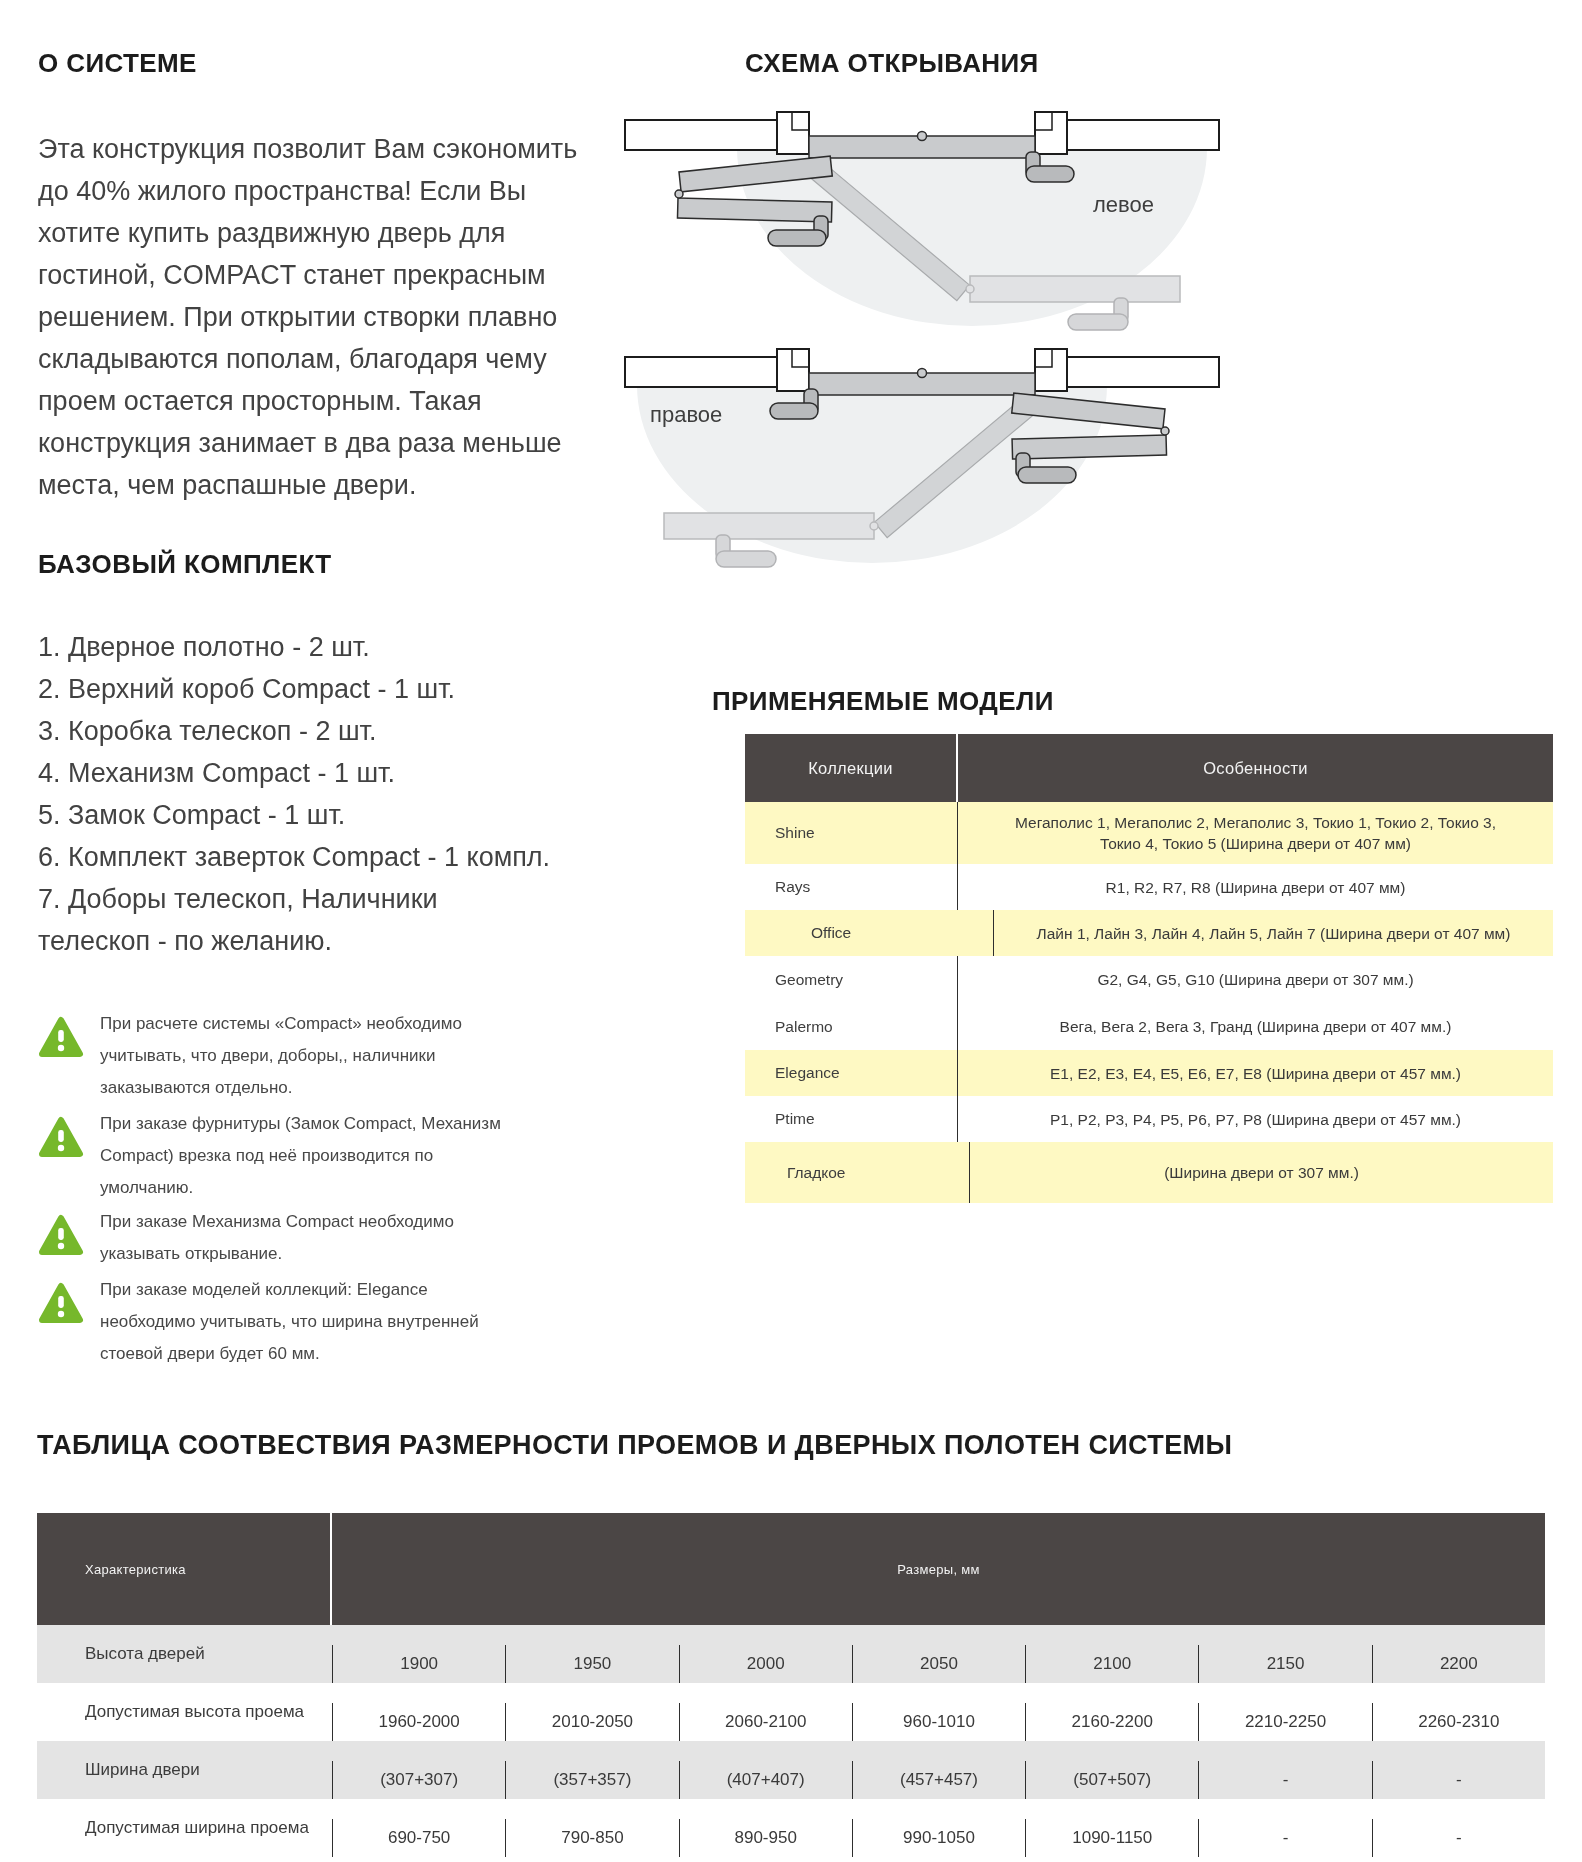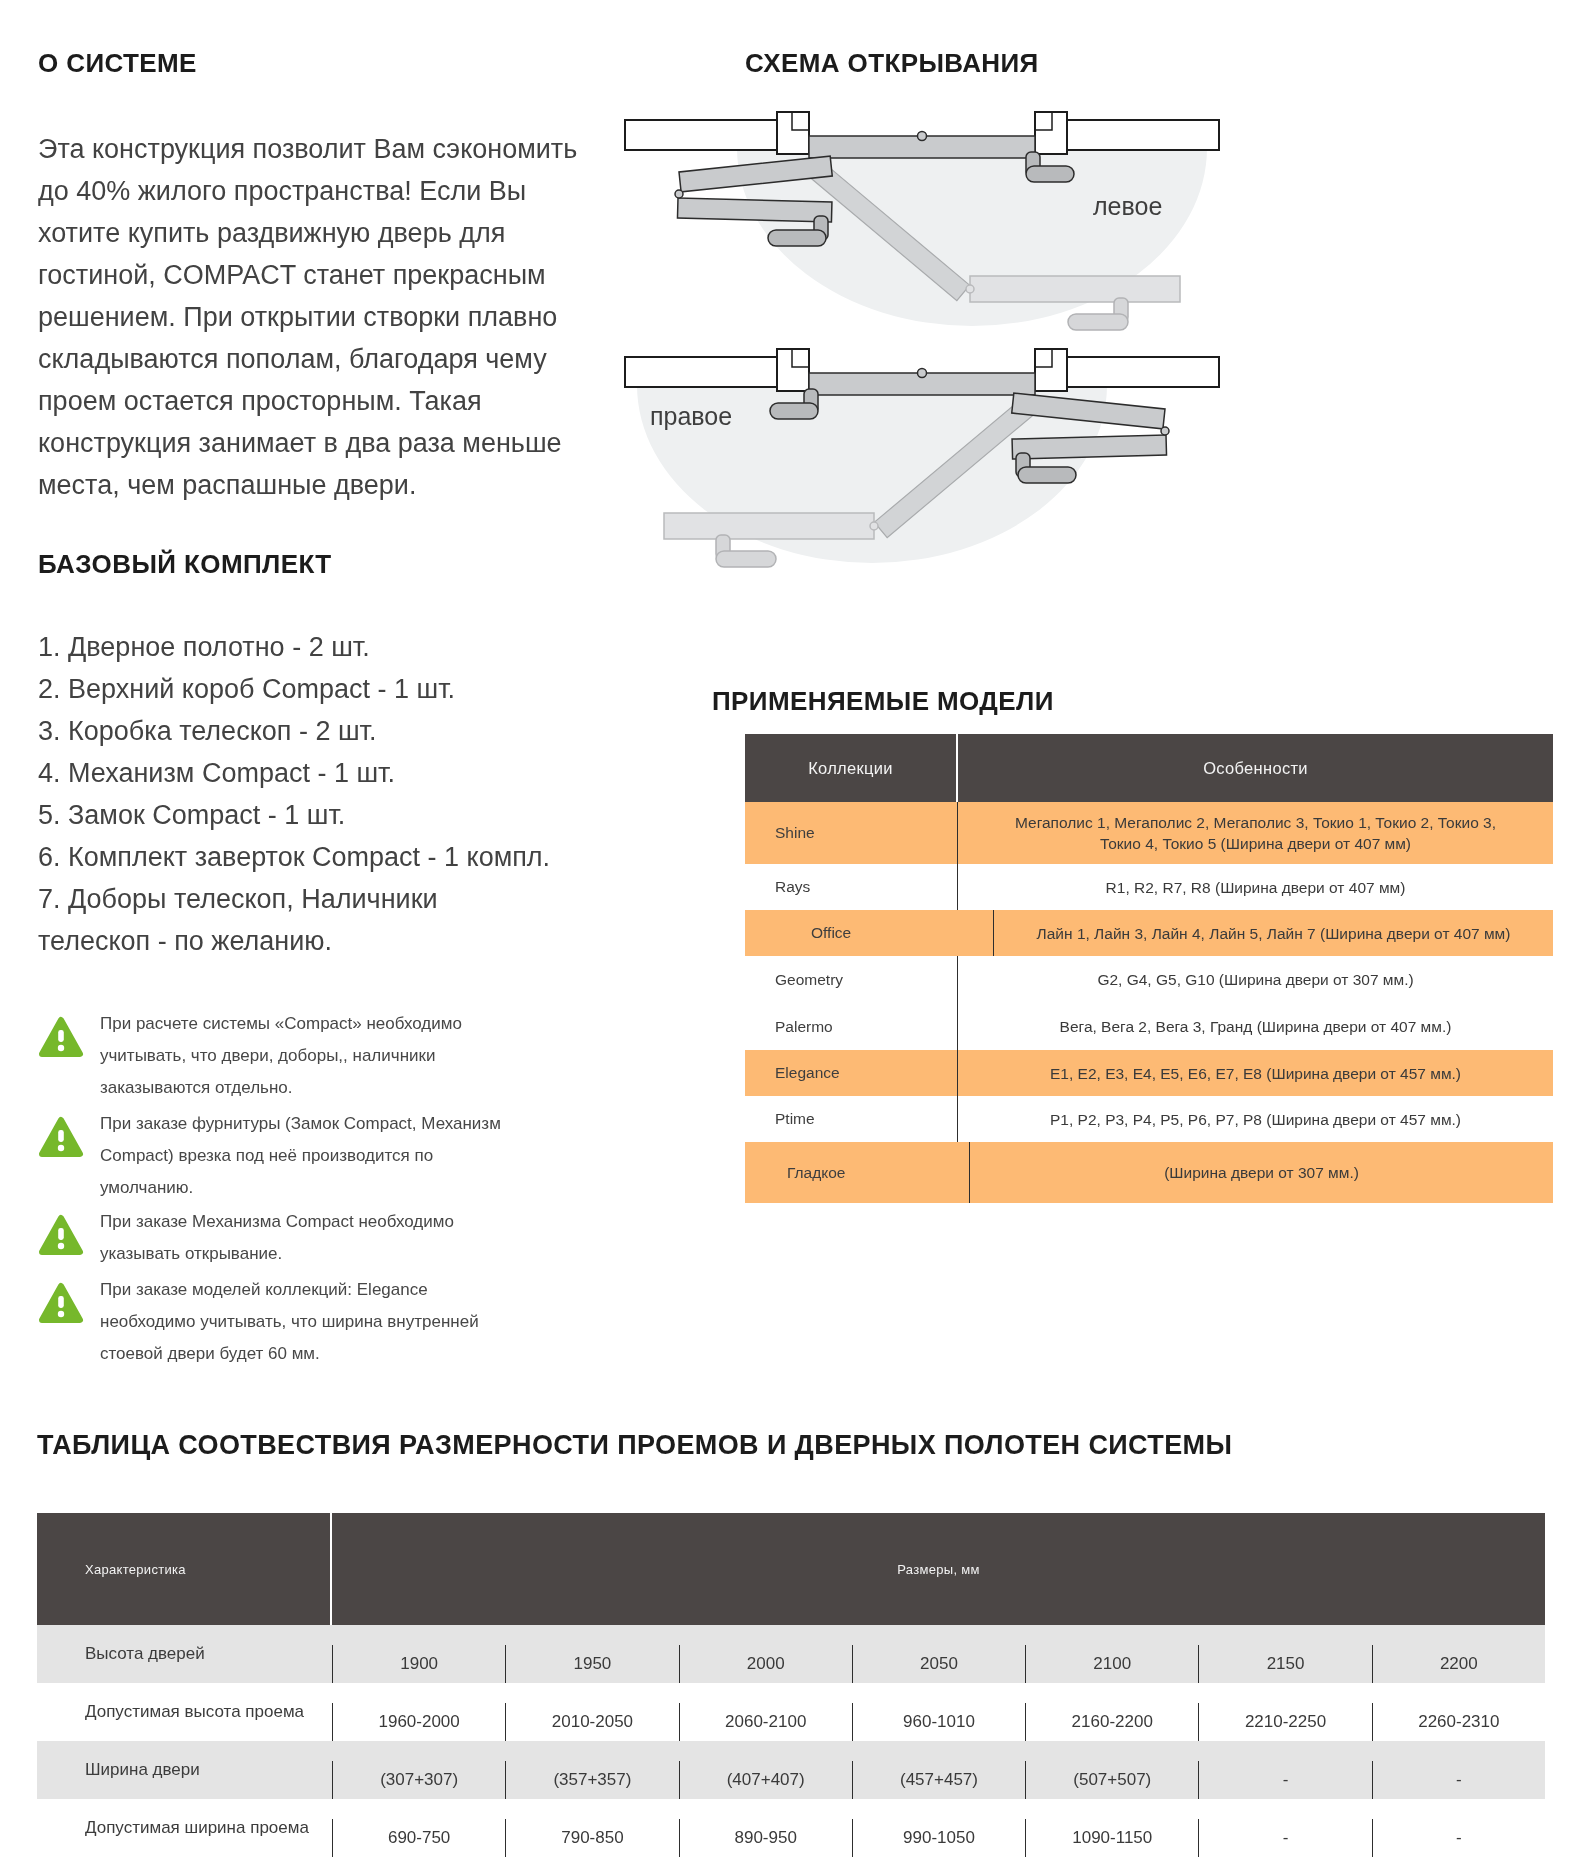--- a/index.html
+++ b/index.html
@@ -4,31 +4,31 @@
 <style>
   html,body{margin:0;padding:0;background:#fff;}
   #canvas{
     position:relative;width:1582px;height:1862px;background:#ffffff;
     font-family:"Liberation Sans", sans-serif;color:#3f3f3f;overflow:hidden;
   }
   .abs{position:absolute;}
   .h1{font-size:26px;font-weight:700;color:#1c1c1c;letter-spacing:.4px;white-space:nowrap;}
   .body-text{font-size:27px;font-weight:300;line-height:42px;color:#424242;white-space:pre-line;}
   .warn-text{font-size:17px;font-weight:300;line-height:32px;color:#474747;white-space:pre-line;}
-  .diagram-label{font-size:25px;font-weight:300;color:#3e3e3e;white-space:nowrap;}
+  .diagram-label{font-size:22px;font-weight:300;color:#3e3e3e;white-space:nowrap;}
 
   
   .mtable{left:745px;top:734px;width:808px;}
   .mtable .hrow{display:flex;height:68px;background:#4b4645;}
   .mtable .hcell{display:flex;align-items:center;justify-content:center;
     color:#f3f3f3;font-size:16.5px;font-weight:300;letter-spacing:.3px;}
   .mtable .hc1{width:213px;border-right:2px solid #ffffff;box-sizing:border-box;}
   .mtable .hc2{flex:1;}
   .mtable .brow{display:flex;}
-  .mtable .brow.alt{background:#fdba74;}
+  .mtable .brow.alt{background:#fef9c3;}
   .mtable .c1{width:213px;box-sizing:border-box;border-right:1.5px solid #2e2e2e;
     display:flex;align-items:center;padding-left:30px;font-size:15.5px;color:#3e3e3e;font-weight:300;}
   .mtable .c2{flex:1;display:flex;align-items:center;justify-content:center;text-align:center;
     font-size:15.5px;line-height:21px;color:#3a3a3a;font-weight:300;white-space:pre-line;padding:0 14px;}
 
   
   .stable{left:37px;top:1513px;width:1508px;}
   .stable .hrow{display:flex;height:112px;background:#4b4645;}
   .stable .hcell{color:#f3f3f3;font-size:13px;font-weight:300;letter-spacing:.3px;}
   .stable .hc1{width:295px;box-sizing:border-box;border-right:2px solid #ffffff;

